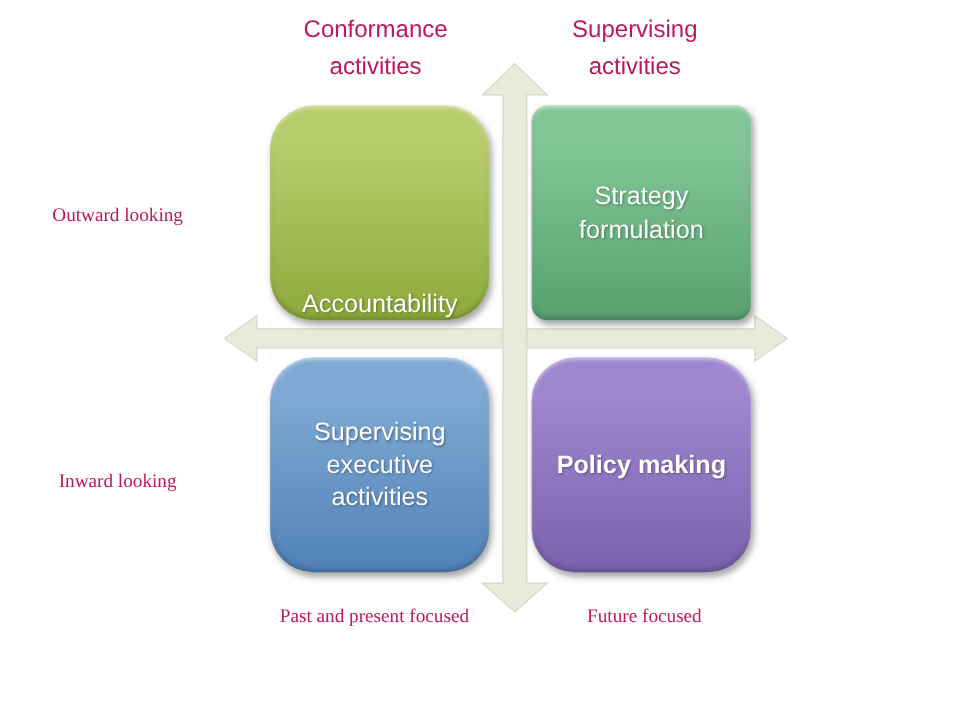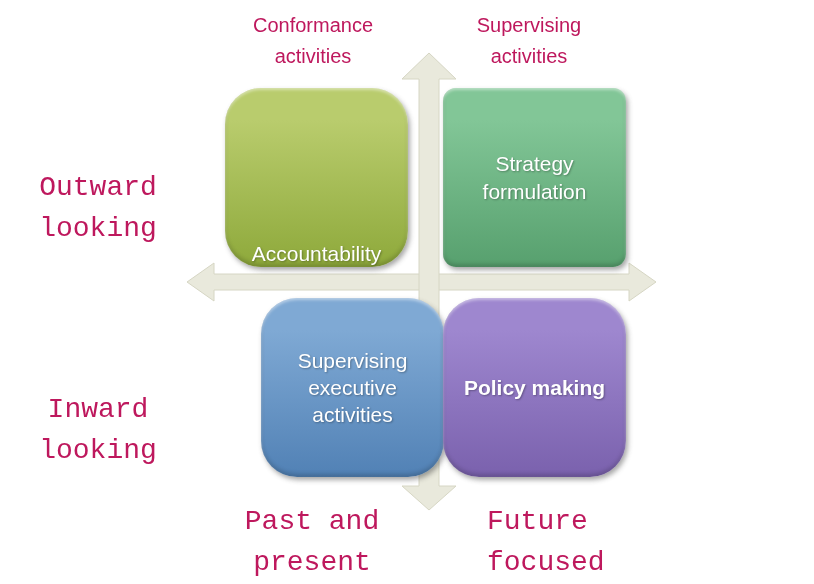--- a/index.html
+++ b/index.html
@@ -37,37 +37,37 @@
   }
   .quadrant .box-label {
     color: #ffffff;
     font-size: 21px;
     line-height: 1.3;
     padding: 0 14px;
     text-shadow: 1px 1px 2px rgba(0,0,0,0.3);
   }
   .q-top-left     { left: 225px; top: 88px;  }
   .q-top-right    { left: 443px; top: 88px; border-radius: 13px;  }
-  .q-bottom-left  { left: 225px; top: 298px; margin-left: 36px; }
+  .q-bottom-left  { left: 225px; top: 298px; }
   .q-bottom-right { left: 443px; top: 298px; }
 
   .axis-label {
     position: absolute;
     z-index: 3;
     text-align: center;
     color: #be185d;
   }
   .axis-label.sans {
     font-family: "Liberation Sans", sans-serif;
     font-size: 20px;
     line-height: 1.55;
   }
   .axis-label.serif {
-    font-family: Liberation Mono, monospace;
-    font-size: 28px;
+    font-family: Liberation Serif, serif;
+    font-size: 16px;
     line-height: 1.45;
   }
   .lbl-conformance { left: 228px; top: 10px;  width: 170px; }
   .lbl-performance { left: 444px; top: 10px;  width: 170px; }
   .lbl-outward     { left: 8px;   top: 168px; width: 180px; }
   .lbl-inward      { left: 8px;   top: 378px; width: 180px; margin-top: 12px; }
   .lbl-past        { left: 222px; top: 502px; width: 180px; }
   .lbl-future      { left: 487px; top: 502px; width: 100px; }
 </style>
 </head>

